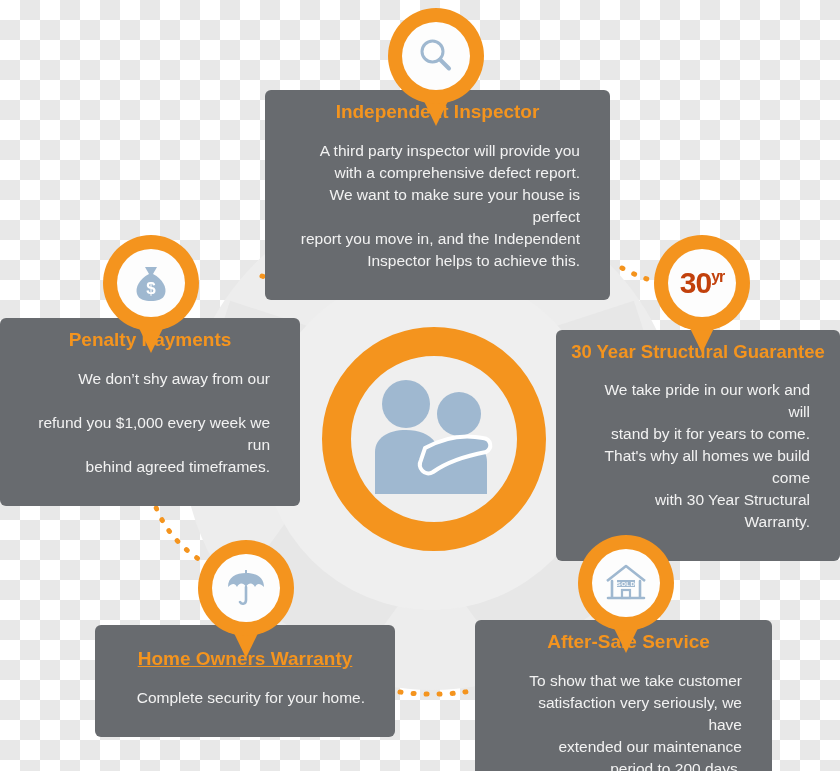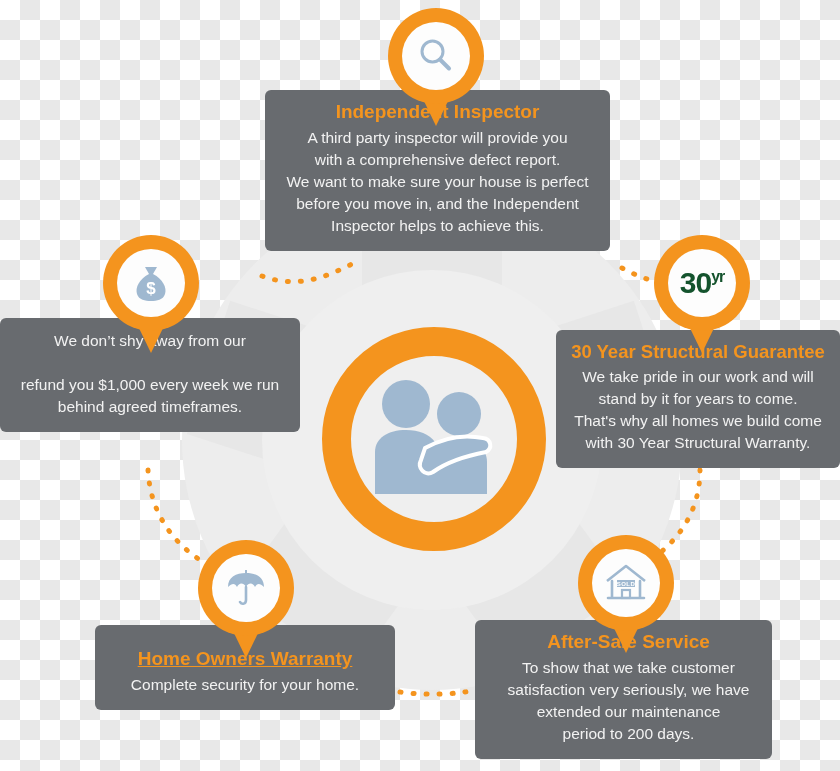--- a/index.html
+++ b/index.html
@@ -34,22 +34,23 @@
     color:#f4941e;
     font-weight:bold;
     font-size:19px;
     line-height:1.25;
     margin:0 0 3px 0;
     white-space:nowrap;
   }
   .card .body{
     font-size:15.5px;
     line-height:1.42;
-    margin:2px;
+    margin:16px;
     color:#f2f2f2;
+    text-align:right;
   }
   .card.small .ttl{font-size:19px;}
 
   
 
   
   .pin{
     position:absolute;
     z-index:9;
     width:96px;height:120px;
@@ -68,21 +69,21 @@
     box-sizing:border-box;
   }
   .pin .tail{
     position:absolute;left:50%;top:62px;
     width:0;height:0;margin-left:-27px;
     border-left:27px solid transparent;
     border-right:27px solid transparent;
     border-top:56px solid #f4941e;
   }
   .pin .yrtext{
-    font-size:30px;font-weight:bold;color:#14532d;
+    font-size:30px;font-weight:bold;color:#c2410c;
     letter-spacing:-1px;line-height:1;
   }
   .pin .yrtext sup{font-size:16px;font-weight:bold;top:-0.65em;}
 
   
   .center{
     position:absolute;
     left:322px;top:327px;
     width:224px;height:224px;
     border-radius:50%;
@@ -139,26 +140,27 @@
       </g>
     </svg>
   </div>
 
   <div class="card" style="left:265px;top:90px;width:345px;">
     <p class="ttl">Independent Inspector</p>
     <p class="body">
       <span>A third party inspector will provide you</span><br>
       <span>with a comprehensive defect report.</span><br>
       <span>We want to make sure your house is perfect</span><br>
-      <span>before you move in, and the Independent</span><br>
+      <span>report you move in, and the Independent</span><br>
       <span>Inspector helps to achieve this.</span>
     </p>
   </div>
 
   <div class="card" style="left:0px;top:318px;width:300px;">
+    <p class="ttl">Penalty Payments</p>
     <p class="body">
       <span>We don’t shy away from our</span><br>
       <br>
       <span>refund you $1,000 every week we run</span><br>
       <span>behind agreed timeframes.</span>
     </p>
   </div>
 
   <div class="card" style="left:556px;top:330px;width:284px;">
     <p class="ttl" style="font-size:18.5px;">30 Year Structural Guarantee</p>

